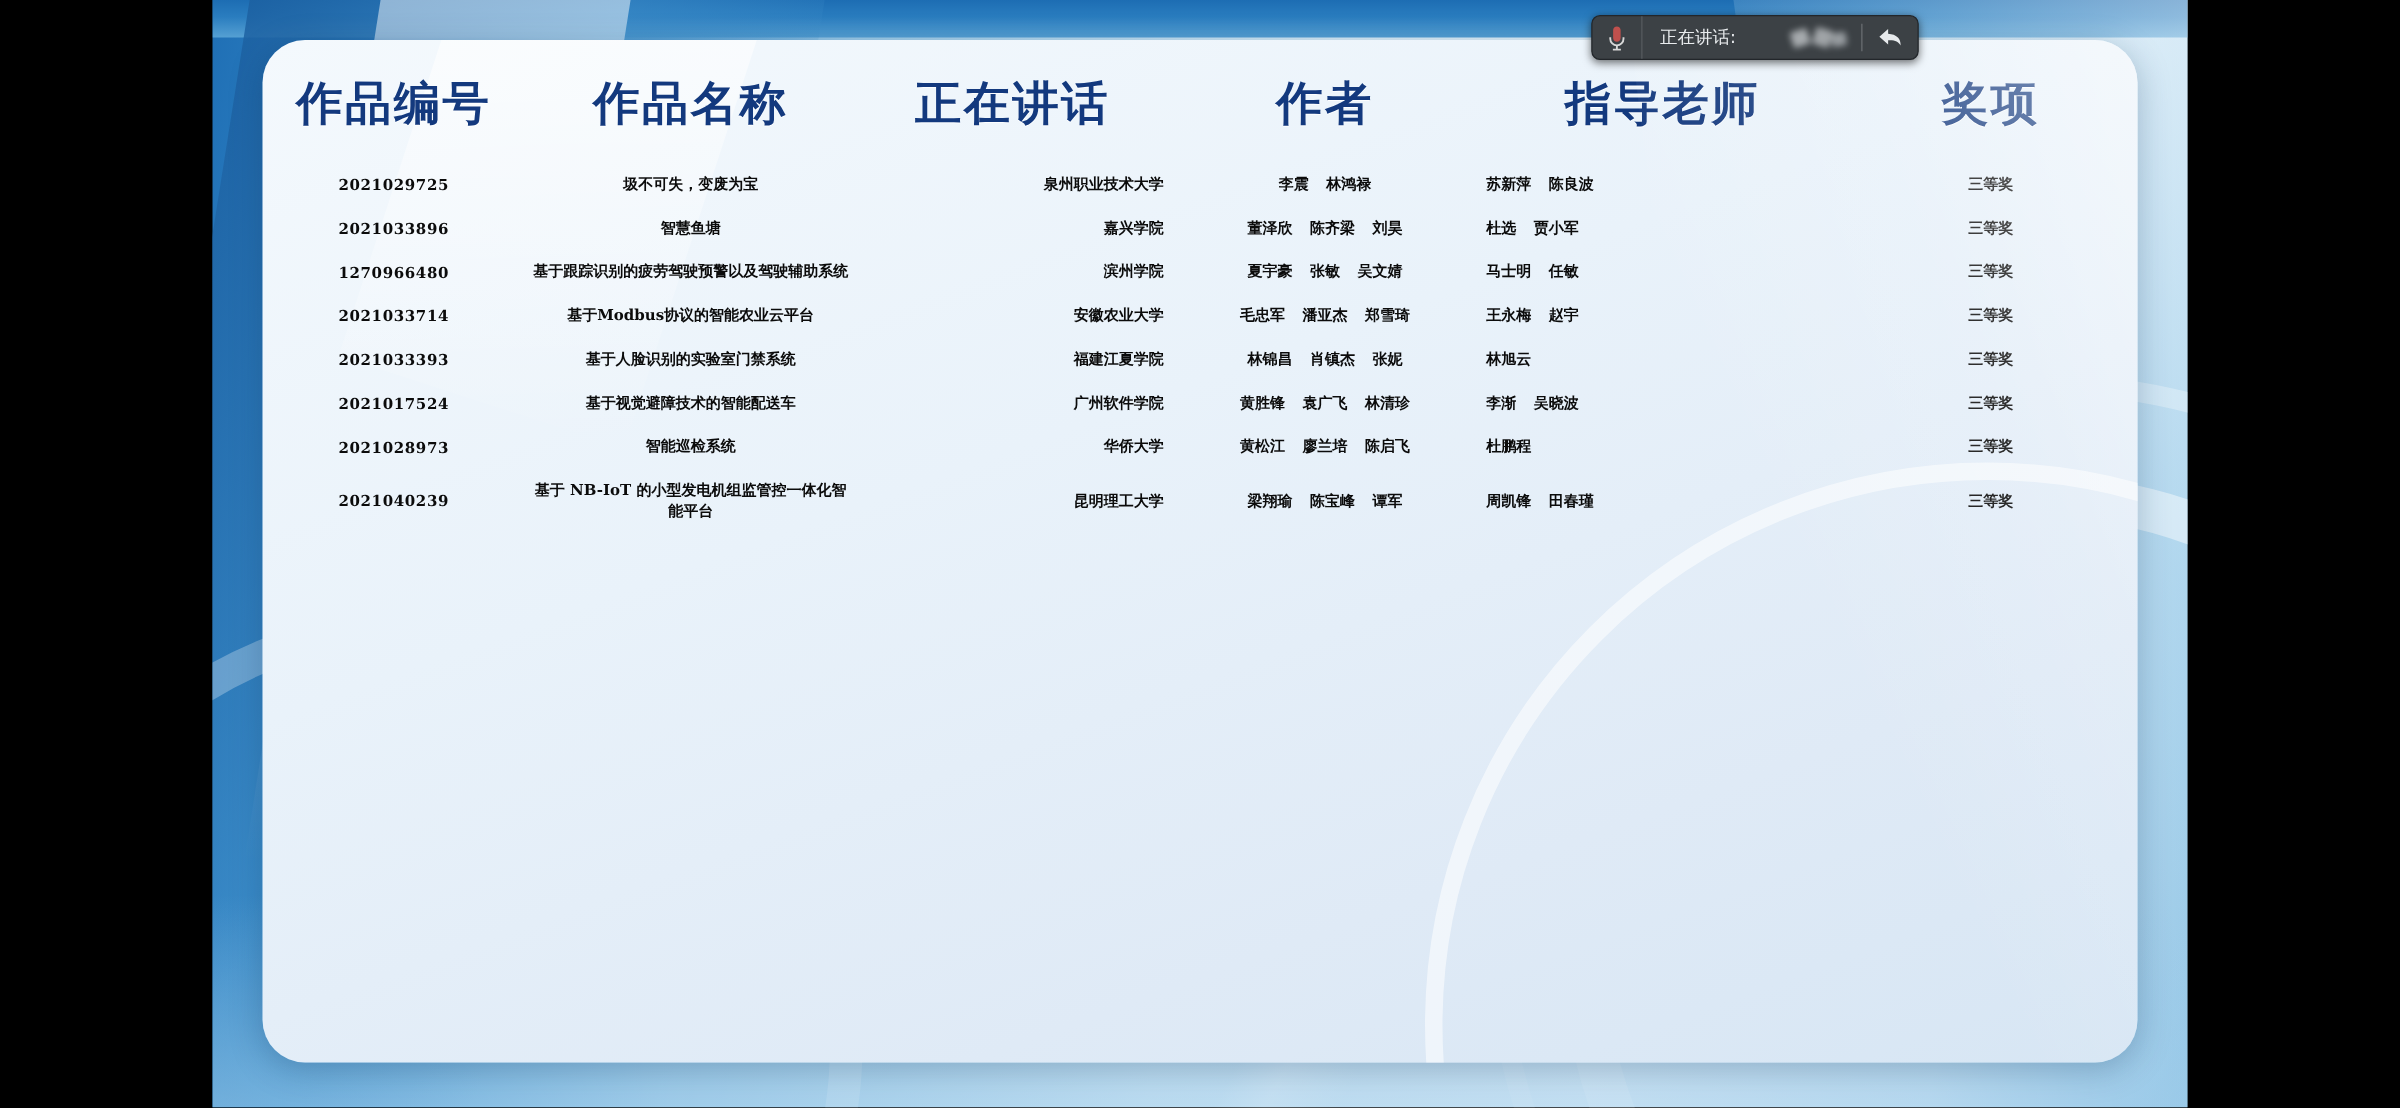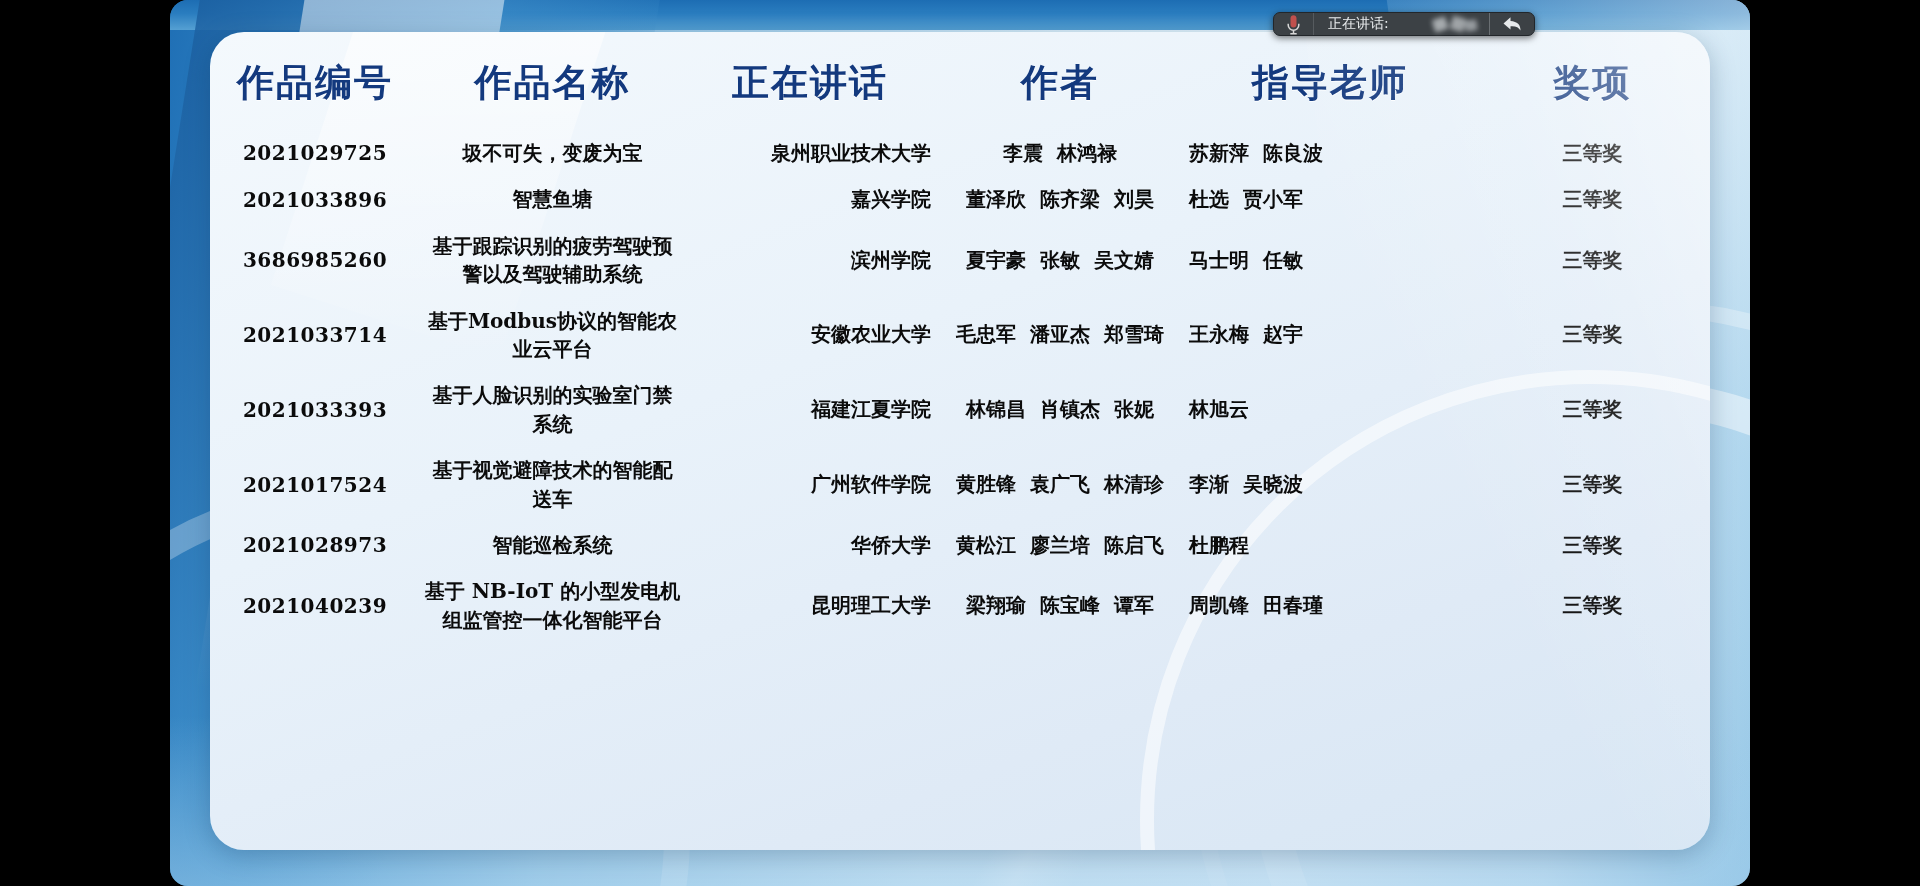--- a/index.html
+++ b/index.html
@@ -8,21 +8,20 @@
 
   
   #stage { position:relative; width:1920px; height:886px; background:#000; }
 
   #share-area {
     position:absolute; left:170px; top:0; width:1580px; height:886px;
     background:
       linear-gradient(118deg, rgba(255,255,255,0) 62%, rgba(255,255,255,.50) 64%, rgba(255,255,255,0) 67%),
       linear-gradient(100deg, #1f6fb5 0%, #3d92cf 12%, #9dcbe8 30%, #d8ecf7 52%, #eaf4fb 72%, #cfe6f5 88%, #8fc3e4 100%);
     overflow:hidden;
-    border-radius:18px;
   }
   
   #share-area::before{
     content:""; position:absolute; left:0; top:0; width:100%; height:30px;
     background:linear-gradient(180deg,#1d6db3 0%,#2a7dbf 45%,#55a0d3 100%);
   }
   
   .ribbon{ position:absolute; pointer-events:none; }
   .rb1{ left:-40px; top:-60px; width:460px; height:1000px;
         background:linear-gradient(104deg, rgba(27,95,160,.88) 0%, rgba(63,142,201,.55) 45%, rgba(255,255,255,0) 78%);
@@ -75,21 +74,21 @@
   #award-table col.c-award { width:235px; }
 
   #award-table thead th{
     font-family:"DejaVu Sans","Liberation Sans",sans-serif;
     font-weight:bold; font-size:37px; color:#13397e;
     letter-spacing:2px; padding:26px 0 22px 0; text-align:center;
     text-shadow:0 1px 0 rgba(255,255,255,.85);
   }
   #award-table tbody td{
     font-family:"DejaVu Serif","Liberation Serif",serif;
-    font-weight:bold; font-size:20px; color:#0b0b0b; vertical-align:middle;
+    font-weight:bold; font-size:12px; color:#0b0b0b; vertical-align:middle;
     padding:9px 4px;
   }
   td.id-cell     { text-align:center; font-family:"DejaVu Serif",serif; letter-spacing:.5px; }
   td.name-cell   { text-align:center; padding-left:22px; line-height:1.42; }
   td.school-cell { text-align:right; padding-left:24px; }
   td.author-cell { text-align:center; padding-left:18px; white-space:nowrap; }
   td.teach-cell  { text-align:left; padding-left:16px; white-space:nowrap; }
   td.award-cell  { text-align:center; }
   .sp { display:inline-block; width:14px; }
 
@@ -98,21 +97,21 @@
   tbody tr.r1 td { padding-top:18px; padding-bottom:26px; }
   tbody tr.r2 td { padding-top:12px; padding-bottom:16px; }
   tbody tr.r3 td { padding-top:10px; padding-bottom:8px; }
   tbody tr.r4 td { padding-top:8px;  padding-bottom:14px; }
   tbody tr.r5 td { padding-top:14px; padding-bottom:22px; }
   tbody tr.r6 td { padding-top:16px; padding-bottom:30px; }
   tbody tr.r7 td { padding-top:22px; padding-bottom:18px; }
 
   
   #speak-bar{
-    position:absolute; left:1273px; top:12px; width:262px; height:24px;
+    position:absolute; left:1273px; top:12px; width:262px; height:36px;
     background:#3c4145; border:1px solid #22262a; border-radius:7px;
     box-shadow:0 2px 7px rgba(0,0,0,.55);
     display:flex; align-items:center; z-index:40;
   }
   #speak-bar .mic{
     width:40px; height:100%; display:flex; align-items:center; justify-content:center;
     border-right:1px solid #565b5f;
   }
   #speak-bar .label{
     flex:1; color:#e9ecee; font-size:14px; padding-left:14px; white-space:nowrap;
@@ -175,21 +174,21 @@
             </tr>
             <tr class="r1">
               <td class="id-cell">2021033896</td>
               <td class="name-cell">智慧鱼塘</td>
               <td class="school-cell">嘉兴学院</td>
               <td class="author-cell">董泽欣<span class="sp"></span>陈齐梁<span class="sp"></span>刘昊</td>
               <td class="teach-cell">杜选<span class="sp"></span>贾小军</td>
               <td class="award-cell">三等奖</td>
             </tr>
             <tr class="r2">
-              <td class="id-cell">3686985260</td>
+              <td class="id-cell">1270966480</td>
               <td class="name-cell">基于跟踪识别的疲劳驾驶预警以及驾驶辅助系统</td>
               <td class="school-cell">滨州学院</td>
               <td class="author-cell">夏宇豪<span class="sp"></span>张敏<span class="sp"></span>吴文婧</td>
               <td class="teach-cell">马士明<span class="sp"></span>任敏</td>
               <td class="award-cell">三等奖</td>
             </tr>
             <tr class="r3">
               <td class="id-cell">2021033714</td>
               <td class="name-cell">基于Modbus协议的智能农业云平台</td>
               <td class="school-cell">安徽农业大学</td>

